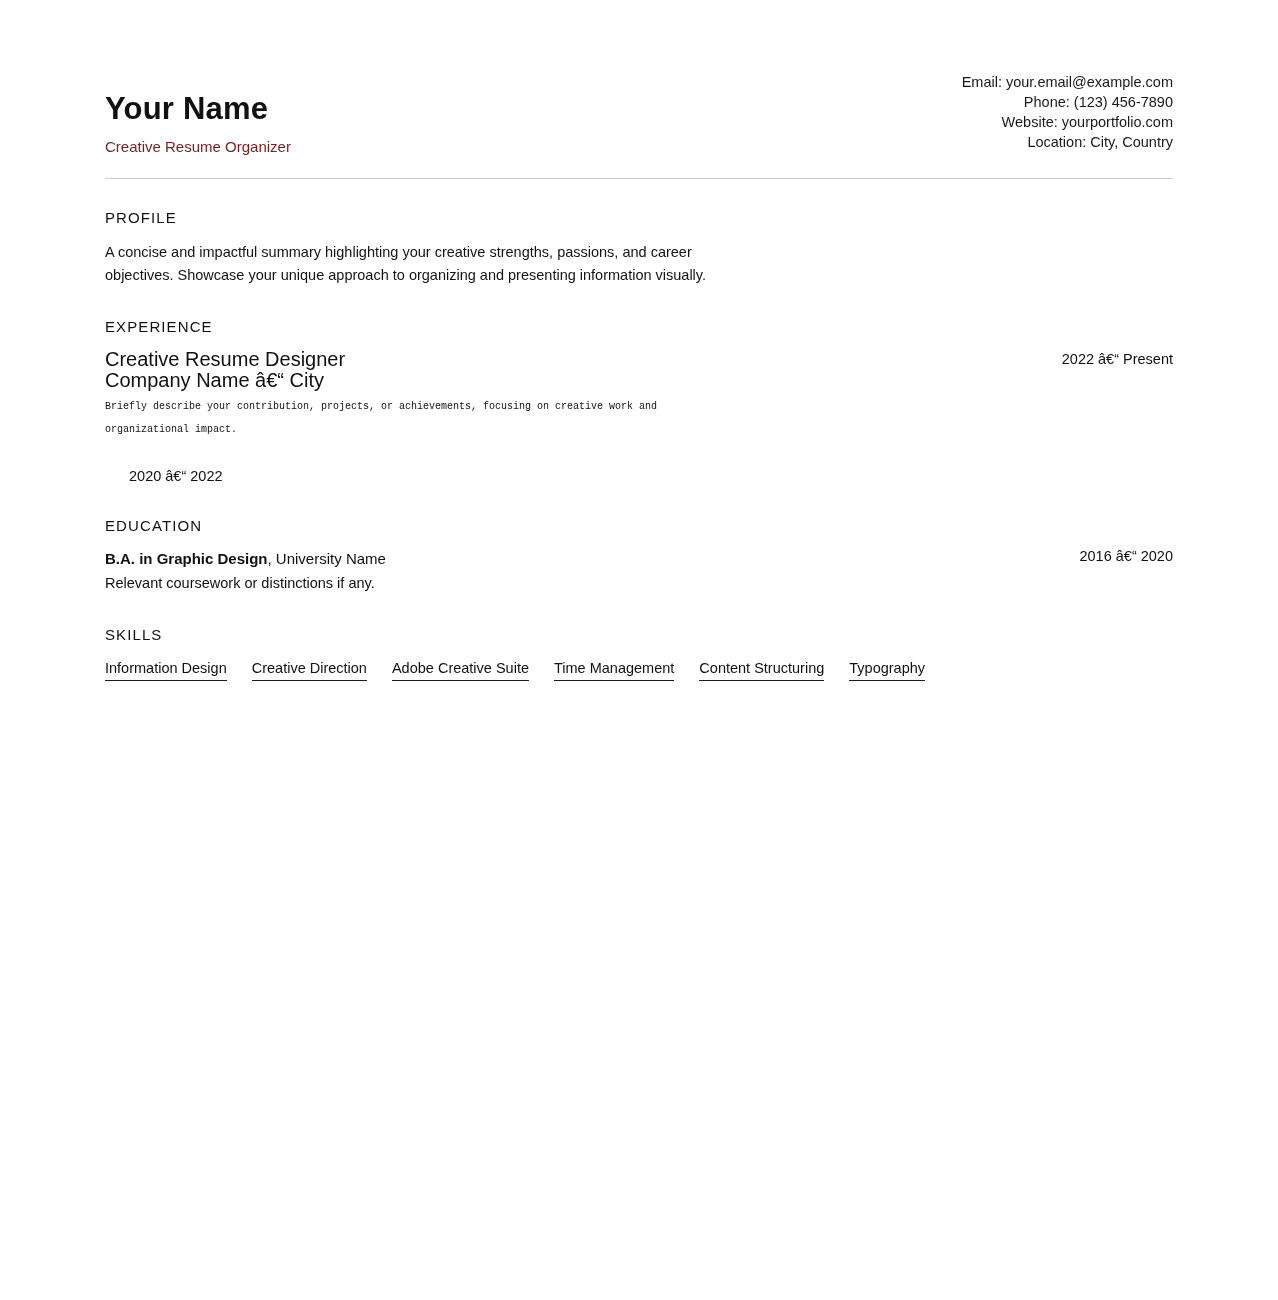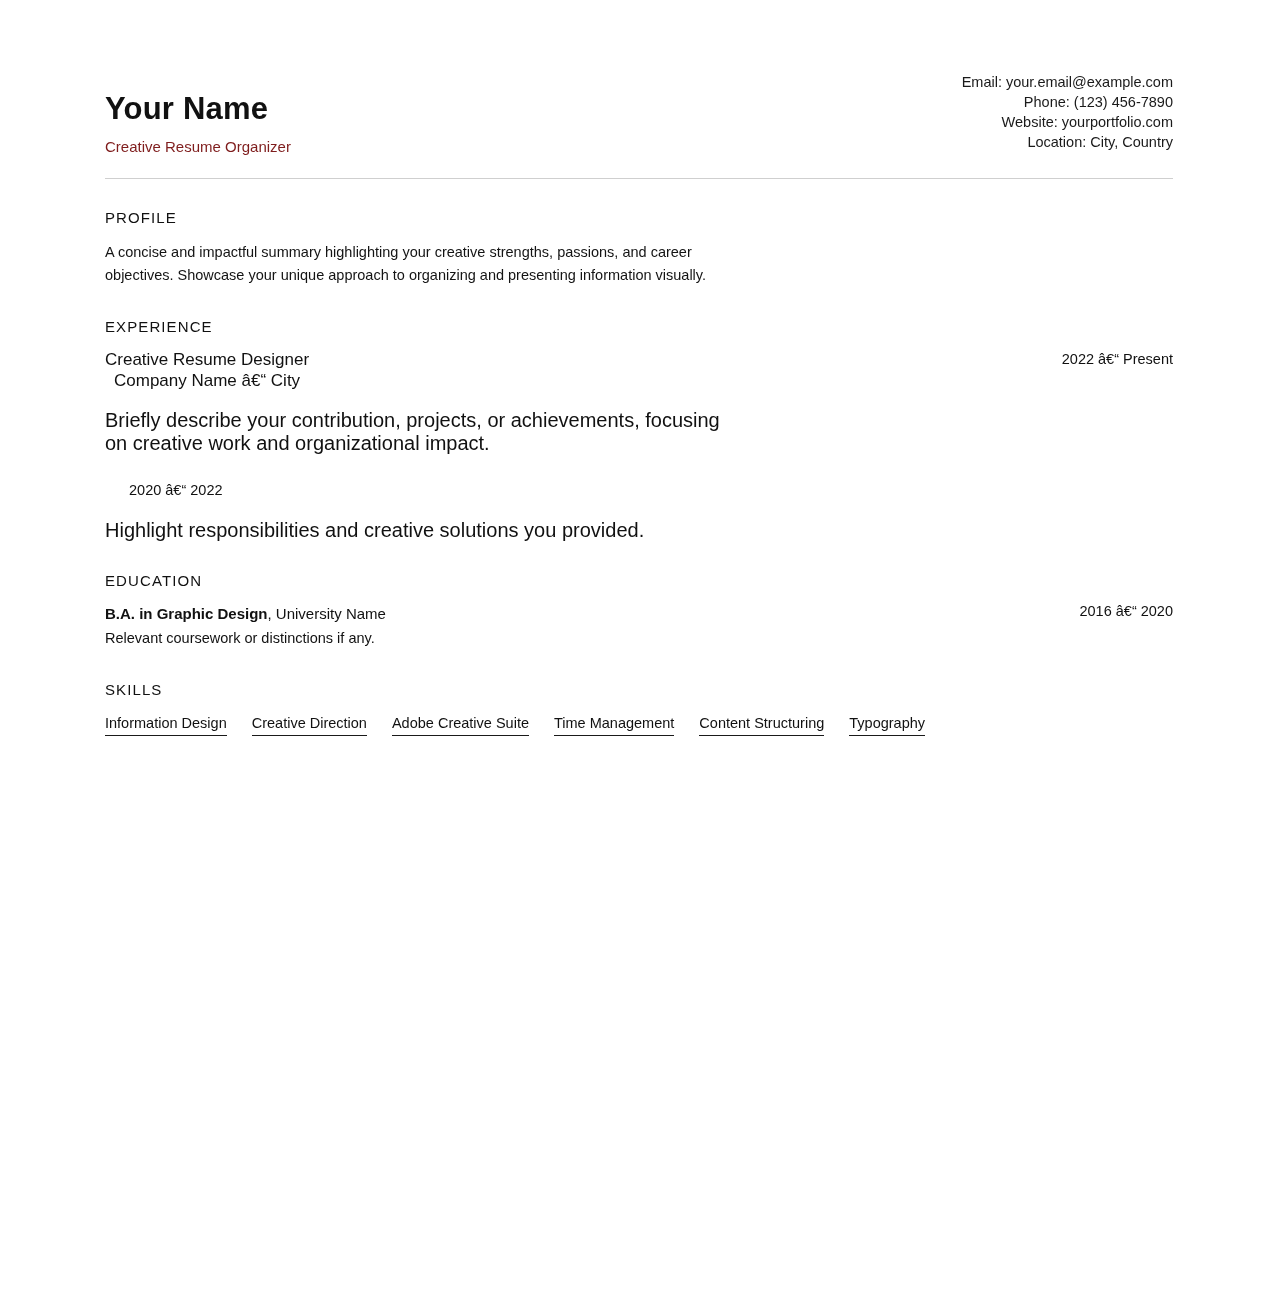--- a/index.html
+++ b/index.html
@@ -78,41 +78,41 @@
   }
   .job:last-child {
     margin-bottom: 0;
   }
   .job-head {
     display: flex;
     justify-content: space-between;
     align-items: flex-start;
   }
   .job-left {
-    font-size: 17px;
-    line-height: 21px;
-    text-align: center;
+    font-size: 20px;
+    line-height: 21px;
   }
   .job-title {
     display: block;
   }
   .job-company {
     display: block;
   }
   .job-dates {
     font-size: 14.5px;
     line-height: 21px;
     white-space: nowrap;
     padding-left: 24px;
   }
   .job-desc {
-    font-size: 20px;
+    font-size: 10px;
     line-height: 23.5px;
-    margin-top: 18px;
+    margin-top: 4px;
     max-width: 620px;
+    font-family: Liberation Mono, monospace;
   }
 
   
   .edu-head {
     display: flex;
     justify-content: space-between;
     align-items: flex-start;
   }
   .edu-left {
     font-size: 15px;
@@ -183,21 +183,20 @@
         </div>
         <div class="job-dates">2022 â€“ Present</div>
       </div>
       <div class="job-desc">Briefly describe your contribution, projects, or achievements, focusing on creative work and organizational impact.</div>
     </div>
 
     <div class="job">
       <div class="job-head">
         <div class="job-dates">2020 â€“ 2022</div>
       </div>
-      <div class="job-desc">Highlight responsibilities and creative solutions you provided.</div>
     </div>
   </div>
 
   <div class="section">
     <h2 class="section-title">EDUCATION</h2>
     <div class="edu-head">
       <div class="edu-left">
         <span class="edu-degree">B.A. in Graphic Design</span><span>, University Name</span>
       </div>
       <div class="edu-dates">2016 â€“ 2020</div>

